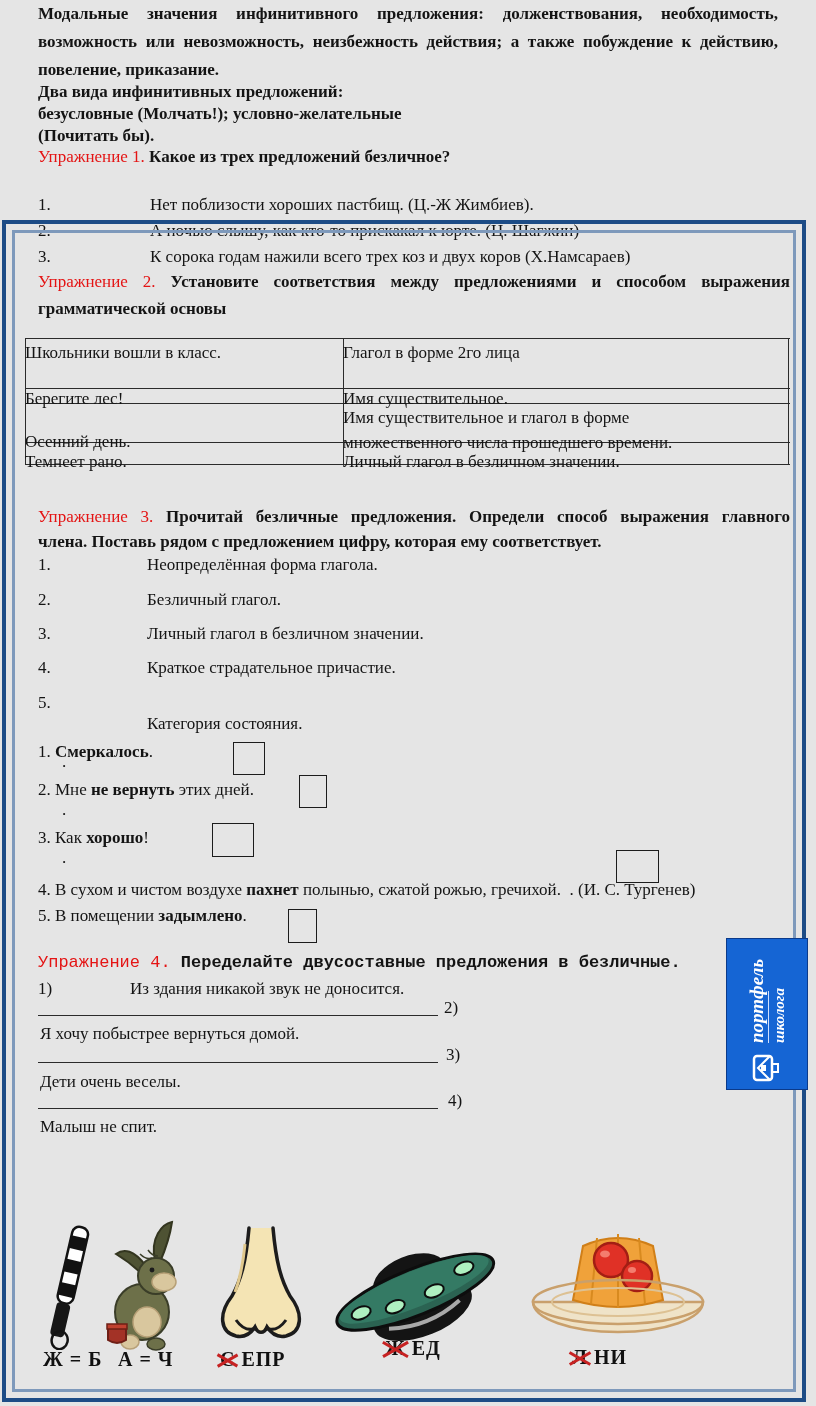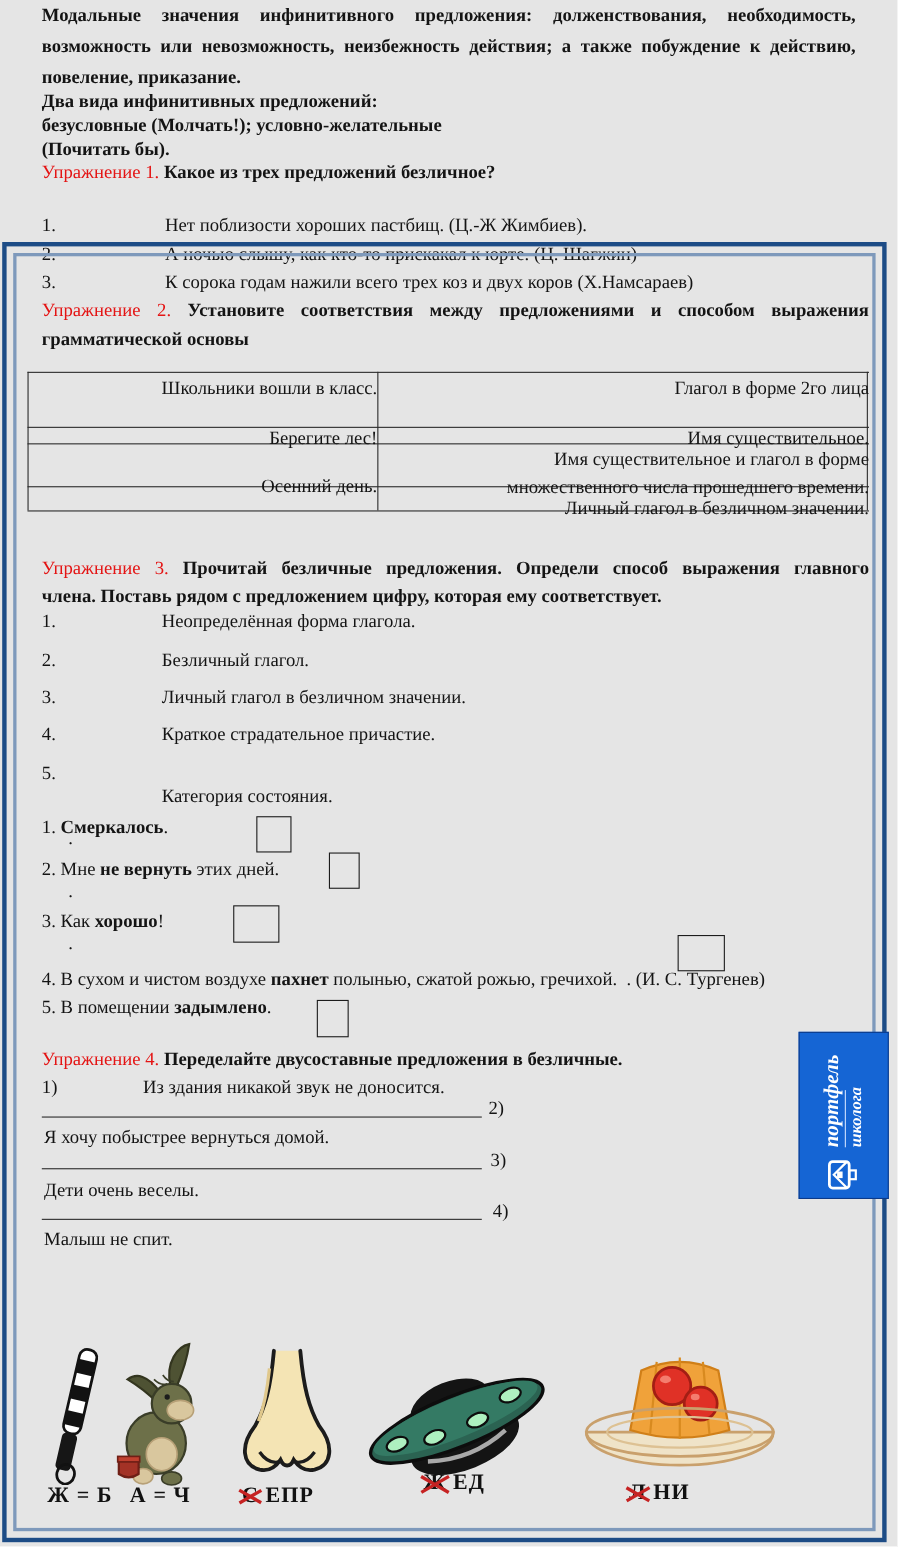--- a/index.html
+++ b/index.html
@@ -12,21 +12,21 @@
   .sent{white-space:pre;}
   
   .frame-outer{position:absolute;left:2px;top:220px;width:804px;height:1182px;
                border:4px solid #1d4c86;box-sizing:border-box;z-index:5;pointer-events:none;}
   .frame-inner{position:absolute;left:12px;top:230px;width:784px;height:1162px;
                border:3px solid #7e99bb;box-sizing:border-box;z-index:5;pointer-events:none;}
   
   #ex2-table{position:absolute;left:25px;top:338px;width:765px;height:126px;}
   .tl-h{position:absolute;left:0;width:765px;height:0;border-top:1.6px solid #2b2b2b;}
   .tl-v{position:absolute;top:0;height:126px;width:0;border-left:1.6px solid #2b2b2b;}
-  .cell{position:absolute;text-align:right;line-height:20px;}
+  .cell{position:absolute;text-align:left;line-height:20px;}
   .cl{left:0;width:318px;}
   .cr{left:318px;width:447px;}
   
   .ansbox{position:absolute;border:1.6px solid #1c1c1c;background:transparent;}
   
   .blank{position:absolute;border-bottom:1.6px solid #2b2b2b;height:15px;}
   
   .crossed{position:relative;display:inline-block;}
   .crossed::before,.crossed::after{content:"";position:absolute;left:-4px;right:-4px;top:48%;
      height:2.6px;background:#c62222;}
@@ -82,20 +82,21 @@
     <div class="tl-v" style="left:318px;"></div>
     <div class="tl-v" style="left:763px;"></div>
 
     <div class="cell cl" style="top:5px;">Школьники вошли в класс.</div>
     <div class="cell cr" style="top:5px;">Глагол в форме 2го лица</div>
     <div class="cell cl" style="top:51px;">Берегите лес!</div>
     <div class="cell cr" style="top:51px;">Имя существительное.</div>
     <div class="cell cl" style="top:70px;margin-top:24px;">Осенний день.</div>
     <div class="cell cr" style="top:95px;">множественного числа прошедшего времени.</div>
     <div class="cell cr" style="top:70px;">Имя существительное и глагол в форме</div>
+    <div class="cell cl" style="top:114px;">Темнеет рано.</div>
     <div class="cell cr" style="top:114px;">Личный глагол в безличном значении.</div>
   </div>
 
   <div class="abs jline" style="left:38px;top:507px;width:752px;">
     <span class="red">Упражнение 3.</span>
     <span class="b">Прочитай безличные предложения. Определи способ выражения главного</span>
   </div>
   <div class="abs b" style="left:38px;top:532px;">члена. Поставь рядом с предложением цифру, которая ему соответствует.</div>
 
   <div class="abs" style="left:38px;top:555px;">1.</div>
@@ -117,21 +118,21 @@
   <div class="abs sent" style="left:62px;top:848px;">.</div>
   <div class="abs sent" style="left:38px;top:880px;"><span>4.</span><span> В сухом и чистом воздухе </span><span class="b">пахнет</span><span> полынью, сжатой рожью, гречихой.  . (И. С. Тургенев)</span></div>
   <div class="abs sent" style="left:38px;top:906px;"><span>5.</span><span> В помещении </span><span class="b">задымлено</span><span>.</span></div>
 
   <div class="ansbox" style="left:233px;top:742px;width:30px;height:31px;"></div>
   <div class="ansbox" style="left:299px;top:775px;width:26px;height:31px;"></div>
   <div class="ansbox" style="left:212px;top:823px;width:40px;height:32px;"></div>
   <div class="ansbox" style="left:616px;top:850px;width:41px;height:31px;"></div>
   <div class="ansbox" style="left:288px;top:909px;width:27px;height:32px;"></div>
 
-  <div class="abs" style="left:38px;top:953px;">
+  <div class="abs" style="left:38px;top:953px;font-family:Liberation Mono, monospace;">
     <span class="red">Упражнение 4.</span>
     <span class="b">Переделайте двусоставные предложения в безличные.</span>
   </div>
   <div class="abs" style="left:38px;top:979px;">1)</div>
   <div class="abs" style="left:90px;top:979px;margin-left:40px;">Из здания никакой звук не доносится.</div>
 
   <div class="blank" style="left:38px;top:1000px;width:400px;"></div>
   <div class="abs" style="left:444px;top:998px;">2)</div>
   <div class="abs" style="left:40px;top:1024px;">Я хочу побыстрее вернуться домой.</div>
 

